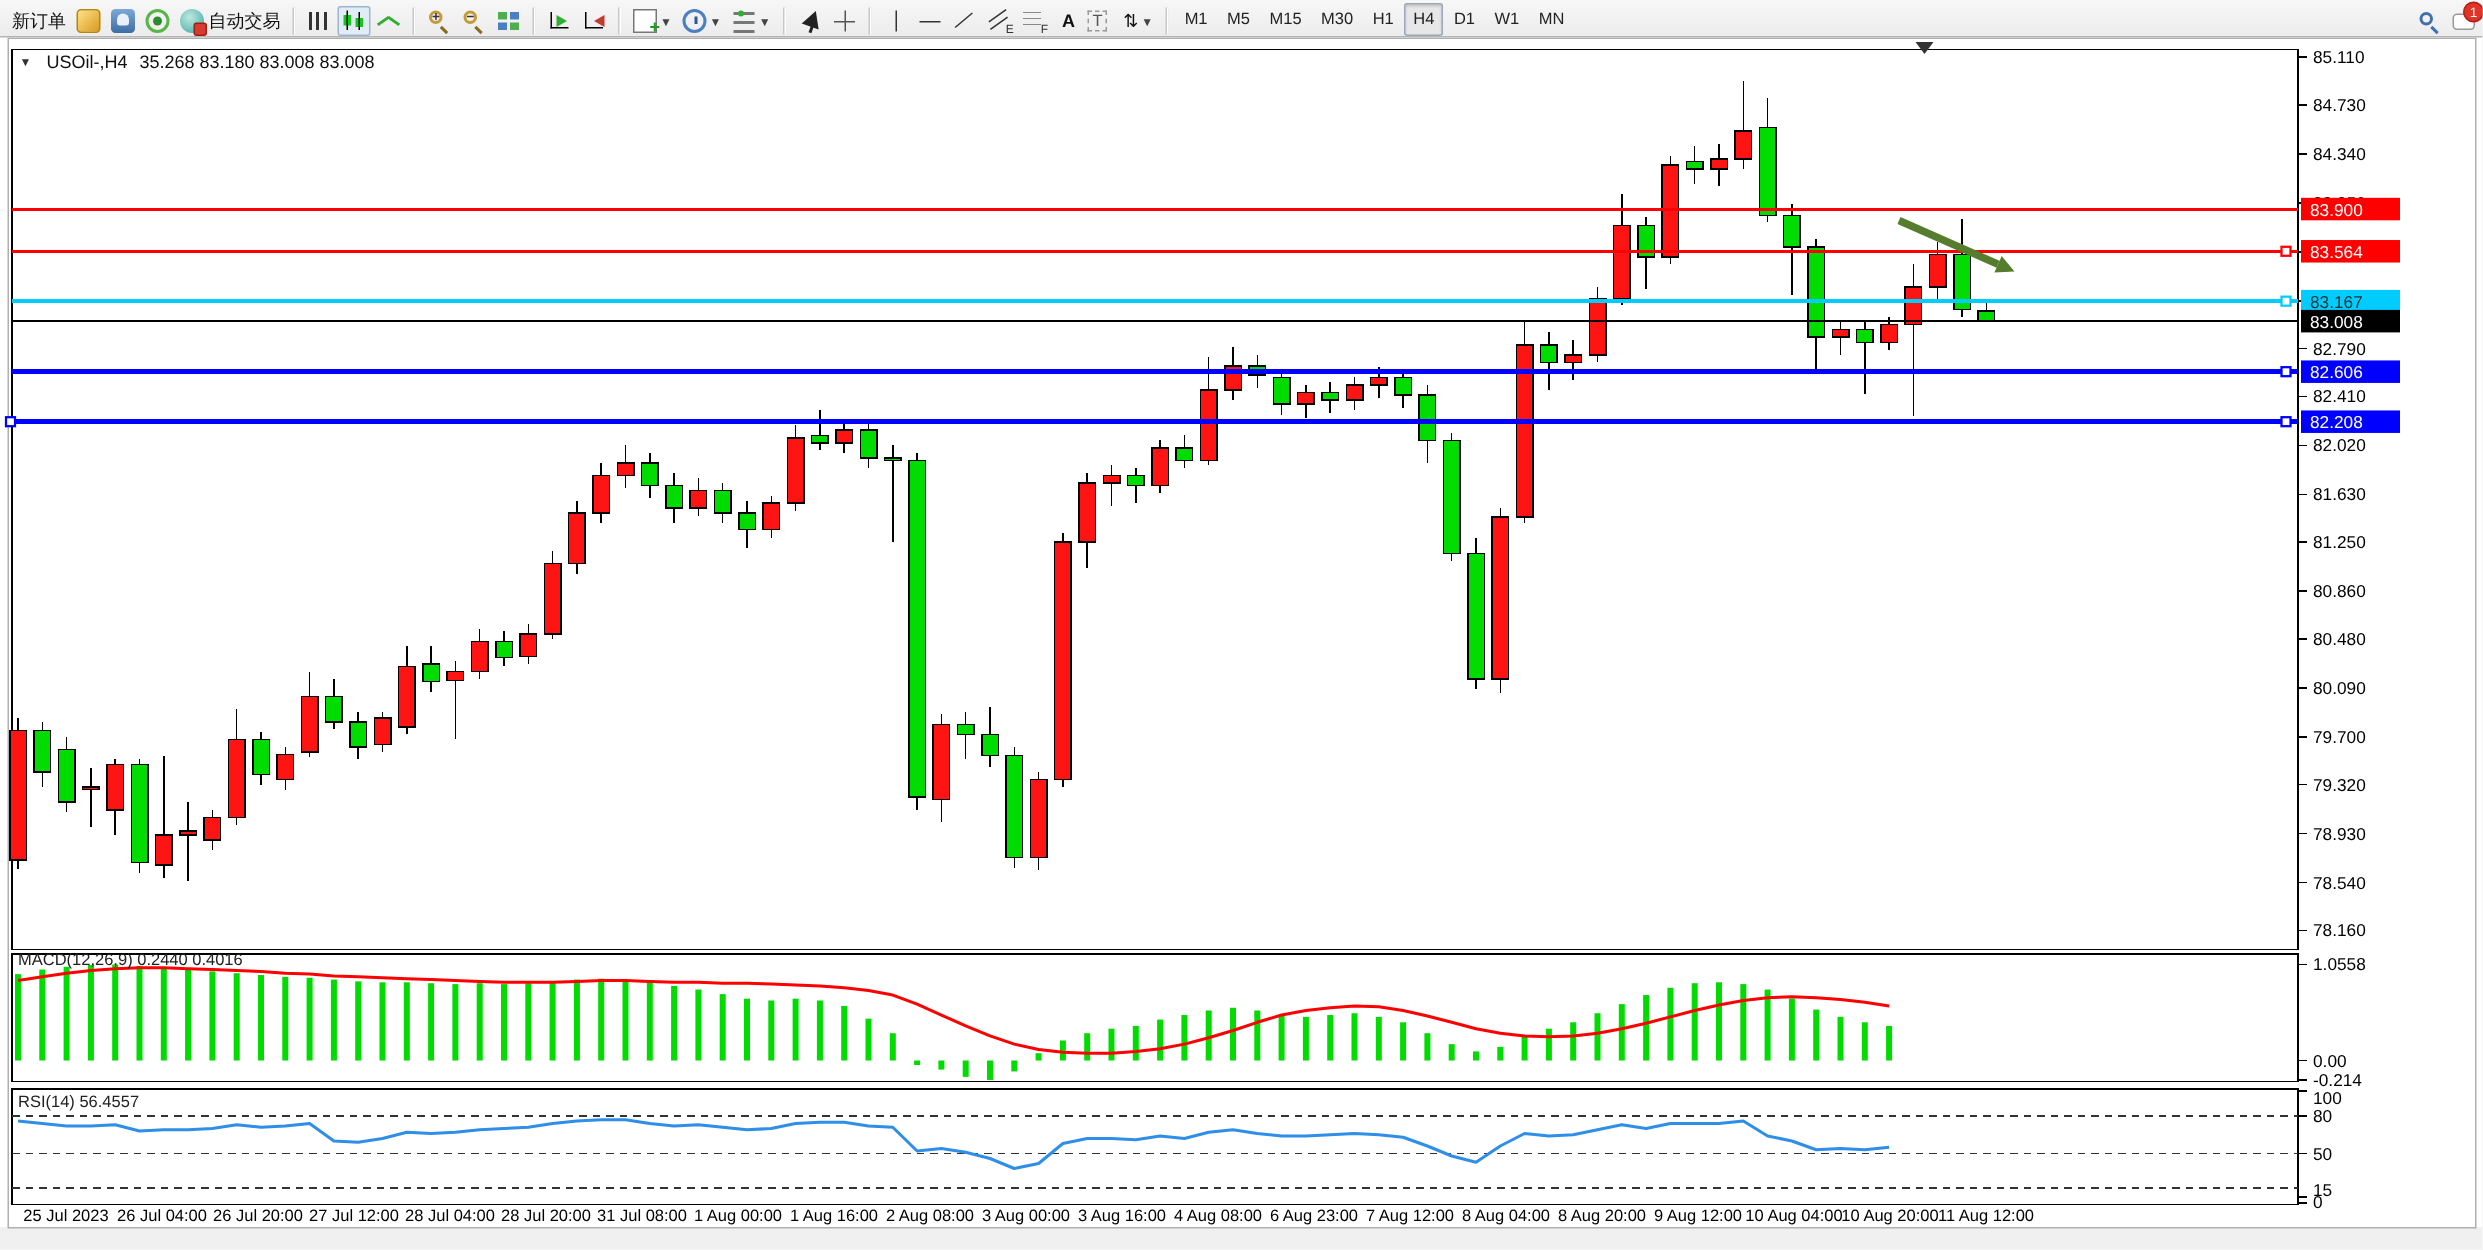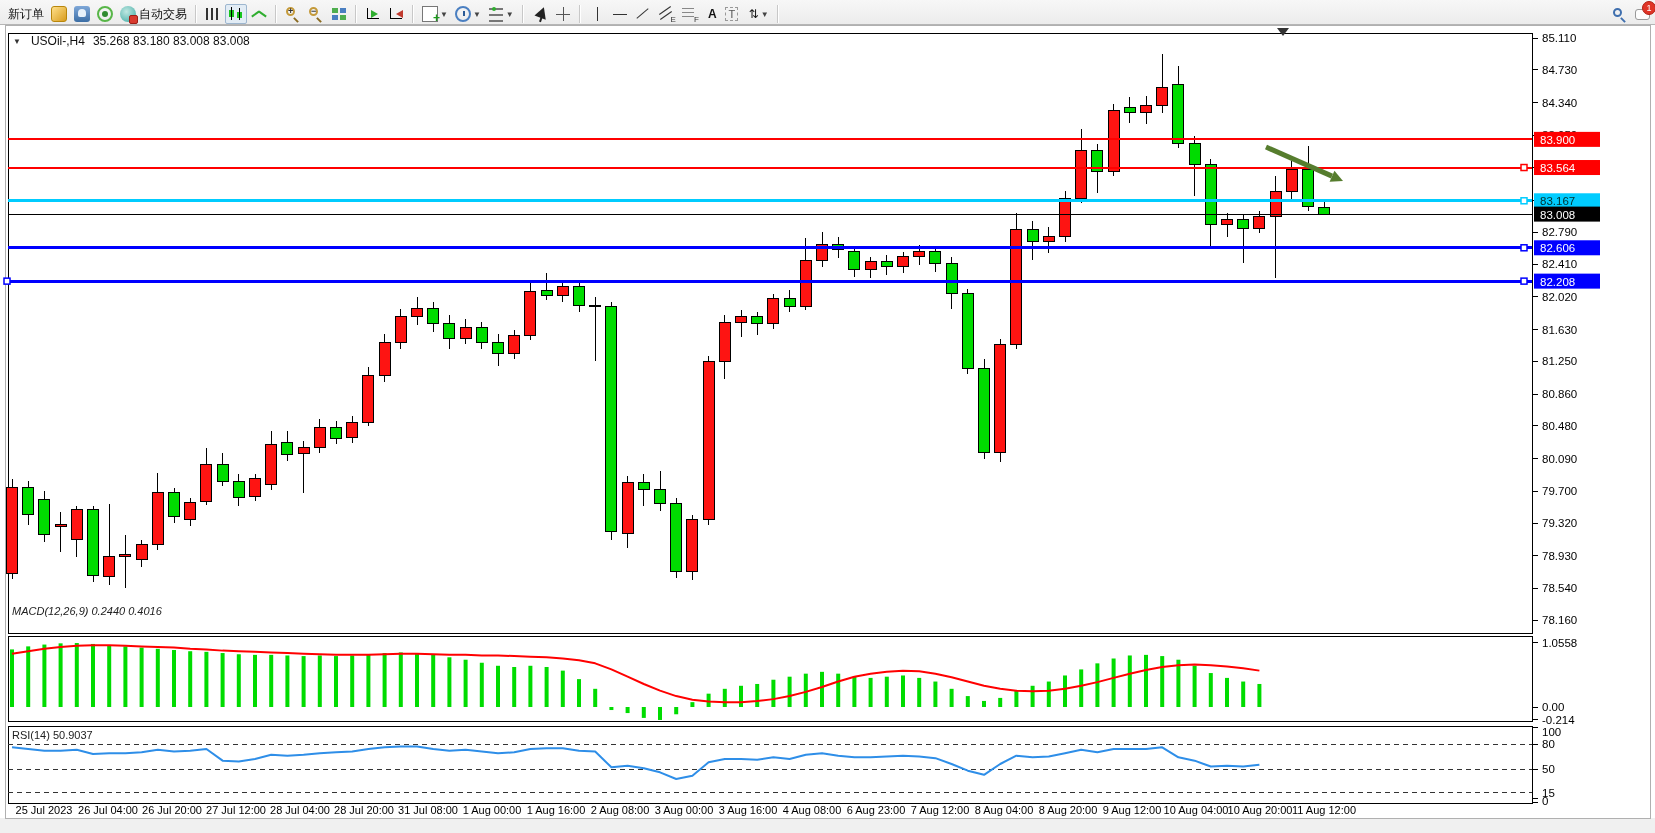--- a/index.html
+++ b/index.html
@@ -68,21 +68,21 @@
   .search-icon .ic:before{content:"";position:absolute;left:2px;top:2px;width:9px;height:9px;border:2px solid #3f6fae;border-radius:50%;box-sizing:border-box;}
   .search-icon .ic:after{content:"";position:absolute;right:1px;bottom:1px;width:6px;height:2px;background:#3f6fae;transform:rotate(45deg);}
   .notifications-icon .ic:before{content:"";position:absolute;left:1px;top:3px;width:13px;height:9px;background:#fdfdfd;border:1px solid #999;border-radius:3px;}
   .badge{position:absolute;right:-4px;top:-4px;background:#e03427;color:#fff;border-radius:50%;width:12px;height:12px;font-size:9px;display:flex;align-items:center;justify-content:center;border:1px solid #b02015;}
   
   .chart-wrap{position:relative;width:1655px;height:808px;background:#fff;}
   #chart-svg{position:absolute;left:0;top:0;}
   .sym-header{position:absolute;left:13px;top:9px;font-size:12px;color:#111;display:flex;gap:8px;align-items:center;z-index:3;}
   .sym-header .tri{font-size:8px;color:#333;margin-right:2px;}
   .panel-label{position:absolute;left:12px;font-size:11px;color:#222;z-index:3;}
-  #macd-label{top:580px;font-style:italic;}
+  #macd-label{top:609px;}
   #rsi-label{top:704px;}
 </style>
 </head>
 <body>
 
 <div class="toolbar">
   <div id="tb-left" class="tb-row">
       <div class="tb-btn new-order-button">
         <span class="tb-label">新订单</span>
       </div>
@@ -172,20 +172,31 @@
         <span class="tb-label">A</span>
       </div>
       <div class="tb-btn label-icon">
         <span class="box">T</span>
       </div>
       <div class="tb-btn shapes-icon">
         <span class="tb-label">⇅</span>
         <span class="tb-caret">▼</span>
       </div>
       <div class="tb-sep"></div>
+    </div>
+  <div id="tb-tf" class="tb-row">
+      <div class="tf-btn">M1</div>
+      <div class="tf-btn">M5</div>
+      <div class="tf-btn">M15</div>
+      <div class="tf-btn">M30</div>
+      <div class="tf-btn">H1</div>
+      <div class="tf-btn active">H4</div>
+      <div class="tf-btn">D1</div>
+      <div class="tf-btn">W1</div>
+      <div class="tf-btn">MN</div>
     </div>
   <div class="tb-spacer"></div>
   <div id="tb-right" class="tb-row">
       <div class="tb-btn search-icon">
         <span class="ic"></span>
       </div>
       <div class="tb-btn notifications-icon">
         <span class="ic"></span>
         <span class="badge">1</span>
       </div>
@@ -568,14 +579,14 @@
         <rect x="1521" y="278.1295600000001" width="6" height="6" fill="#fff" stroke="#0000ff" stroke-width="1.5"></rect>
         <rect x="4" y="278.1295600000001" width="6" height="6" fill="#fff" stroke="#0000ff" stroke-width="1.5"></rect>
       </g>
     </svg>
   <div class="sym-header">
     <span class="tri">▼</span>
     <span>USOil-,H4</span>
     <span>35.268 83.180 83.008 83.008</span>
   </div>
   <div class="panel-label" id="macd-label">MACD(12,26,9) 0.2440 0.4016</div>
-  <div class="panel-label" id="rsi-label">RSI(14) 50.9037</div>
+  <div class="panel-label" id="rsi-label">RSI(14) 56.4557</div>
 </div>
 
 </body></html>

